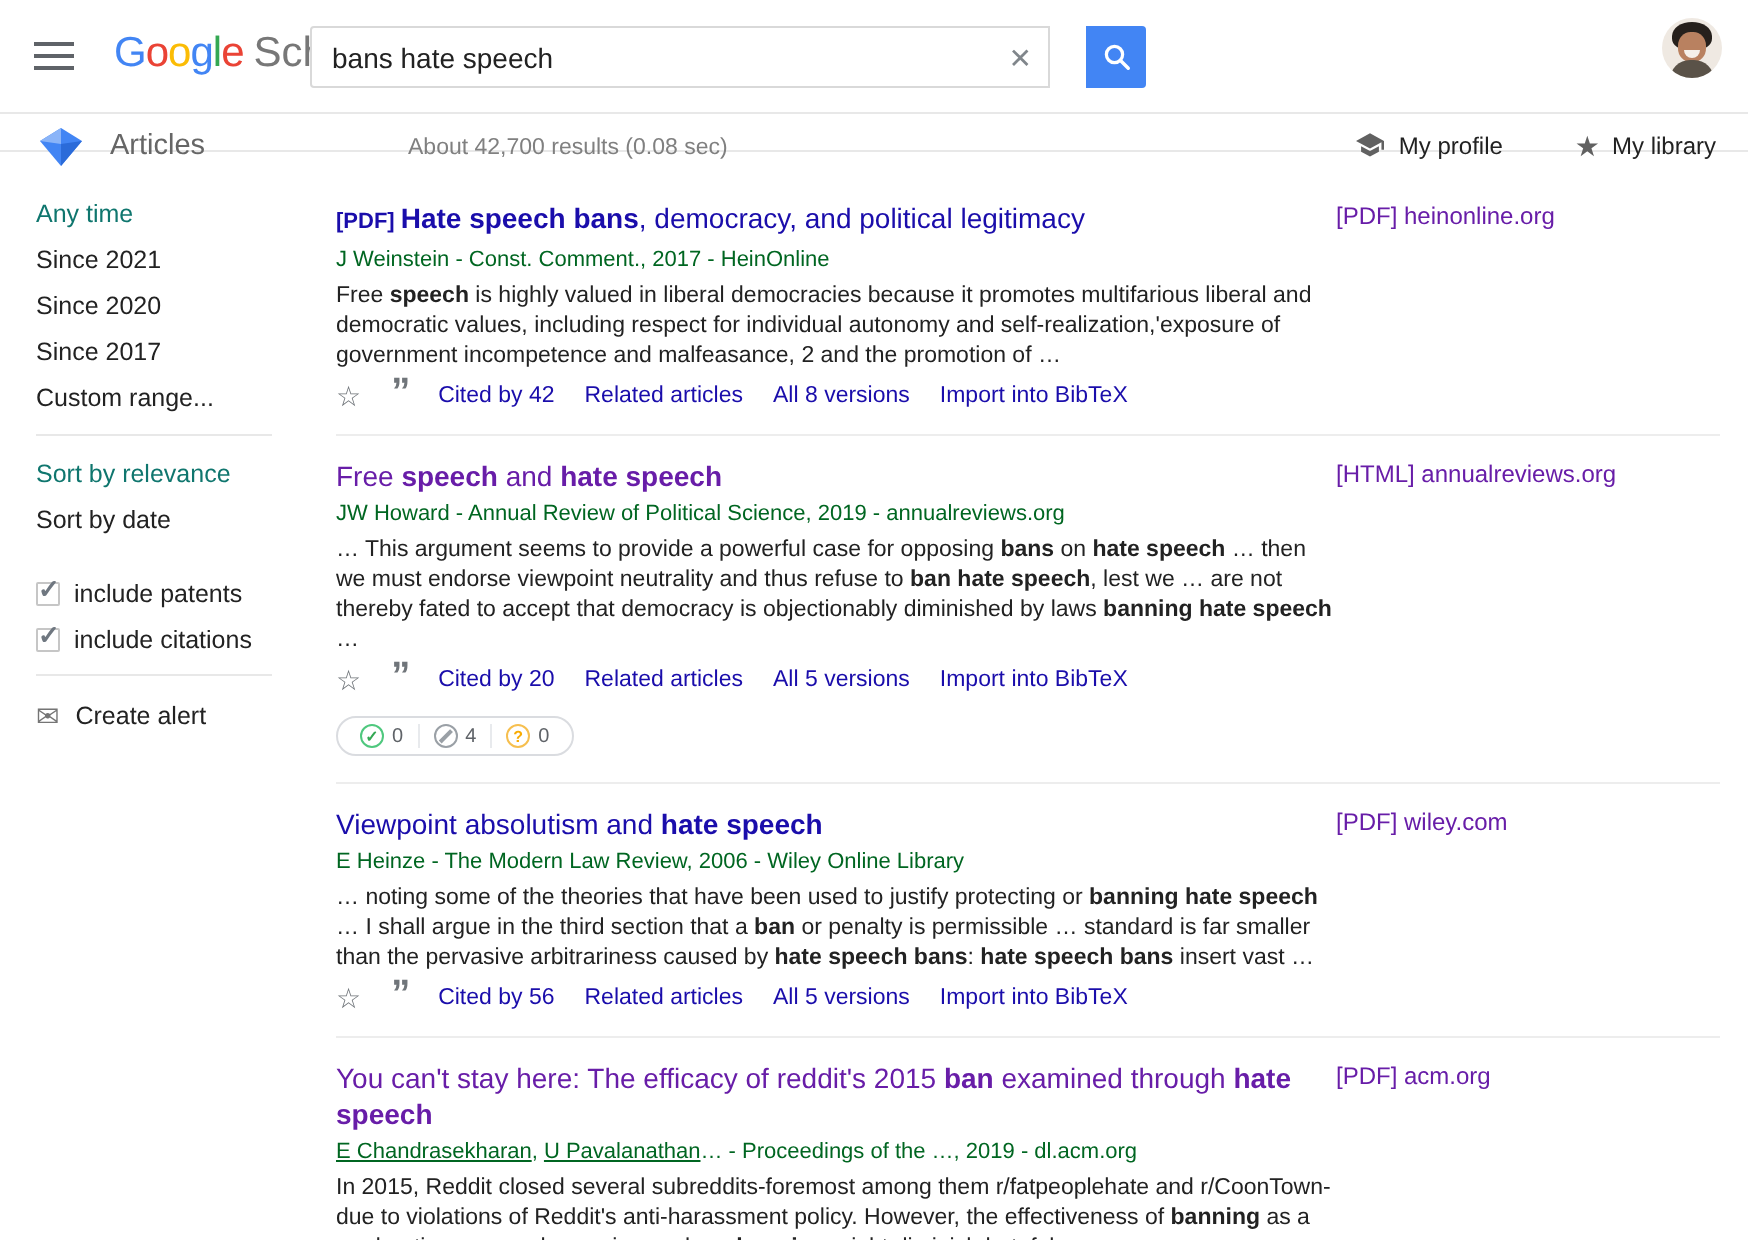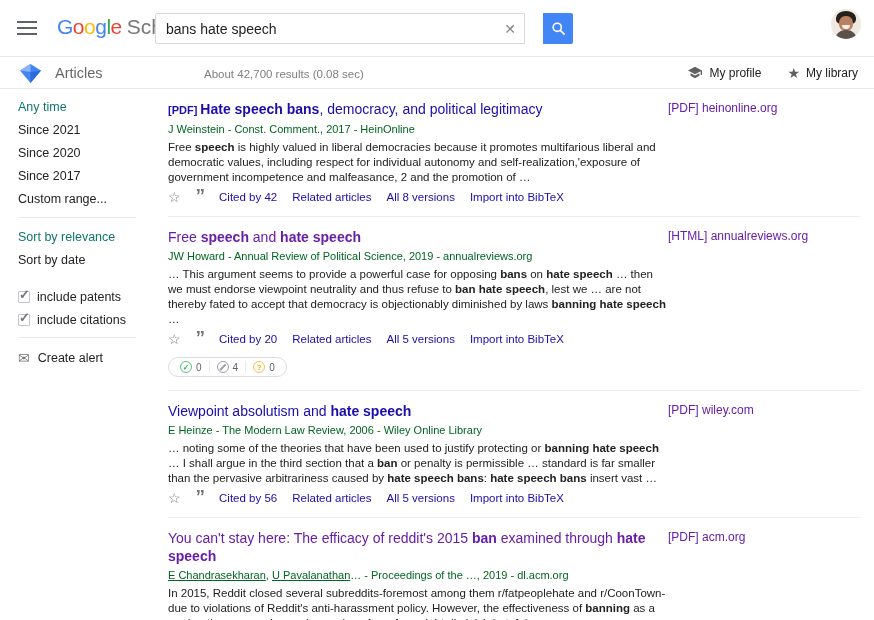--- a/index.html
+++ b/index.html
@@ -22,25 +22,25 @@
   .search-btn { position:absolute; left:543px; top:13px; width:30px; height:31px; background:#4285f4;
     border:none; border-radius:0 2px 2px 0; cursor:pointer; display:flex; align-items:center; justify-content:center; }
   .avatar { position:absolute; left:831px; top:9px; width:30px; height:30px; border-radius:50%;
     background:#efe9e2; overflow:hidden; cursor:pointer; }
   .avatar .hair { position:absolute; left:5px; top:2px; width:20px; height:14px; border-radius:50% 50% 40% 40%; background:#26201c; }
   .avatar .face { position:absolute; left:8px; top:7px; width:14px; height:15px; border-radius:45%; background:#b98160; }
   .avatar .smile { position:absolute; left:11px; top:16px; width:8px; height:4px; border-radius:0 0 8px 8px; background:#f5f0ea; }
   .avatar .body { position:absolute; left:4px; top:21px; width:22px; height:10px; border-radius:10px 10px 0 0; background:#5a5248; }
 
   
-  .subbar { position:absolute; left:0; top:58px; width:874px; height:31px; border-bottom:1px solid #e8e8e8; background:#fff; }
+  .subbar { position:absolute; left:0; top:58px; width:874px; height:18px; border-bottom:1px solid #e8e8e8; background:#fff; }
   .gem { position:absolute; left:20px; top:6px; cursor:pointer; }
   .articles-label { position:absolute; left:55px; top:7px; font-size:14.5px; color:#666; cursor:pointer; }
   .stats { position:absolute; left:168px; top:10px; font-size:11.5px; color:#808080;margin-left:36px; }
-  .rightlinks { position:absolute; right:16px; top:7px; display:flex; gap:26px; }
+  .rightlinks { position:absolute; right:16px; top:7px; display:flex; gap:36px; }
   .rlink { display:flex; align-items:center; gap:6px; font-size:12px; color:#222; cursor:pointer; }
   .rlink .star-filled { color:#616161; font-size:14px; }
 
   
   .sidebar { position:absolute; left:18px; top:100px; width:130px; font-size:12.5px; }
   .side-item { margin-bottom:8px; color:#222; cursor:pointer; line-height:15px; }
   .side-item.active { color:#0f766e; cursor:default; }
   .side-divider { border-top:1px solid #e8e8e8; margin:10px 0 12px 0; width:118px; }
   .side-gap { height:14px; }
   .check-row { display:flex; align-items:center; gap:7px; margin-bottom:9px; cursor:pointer; }

